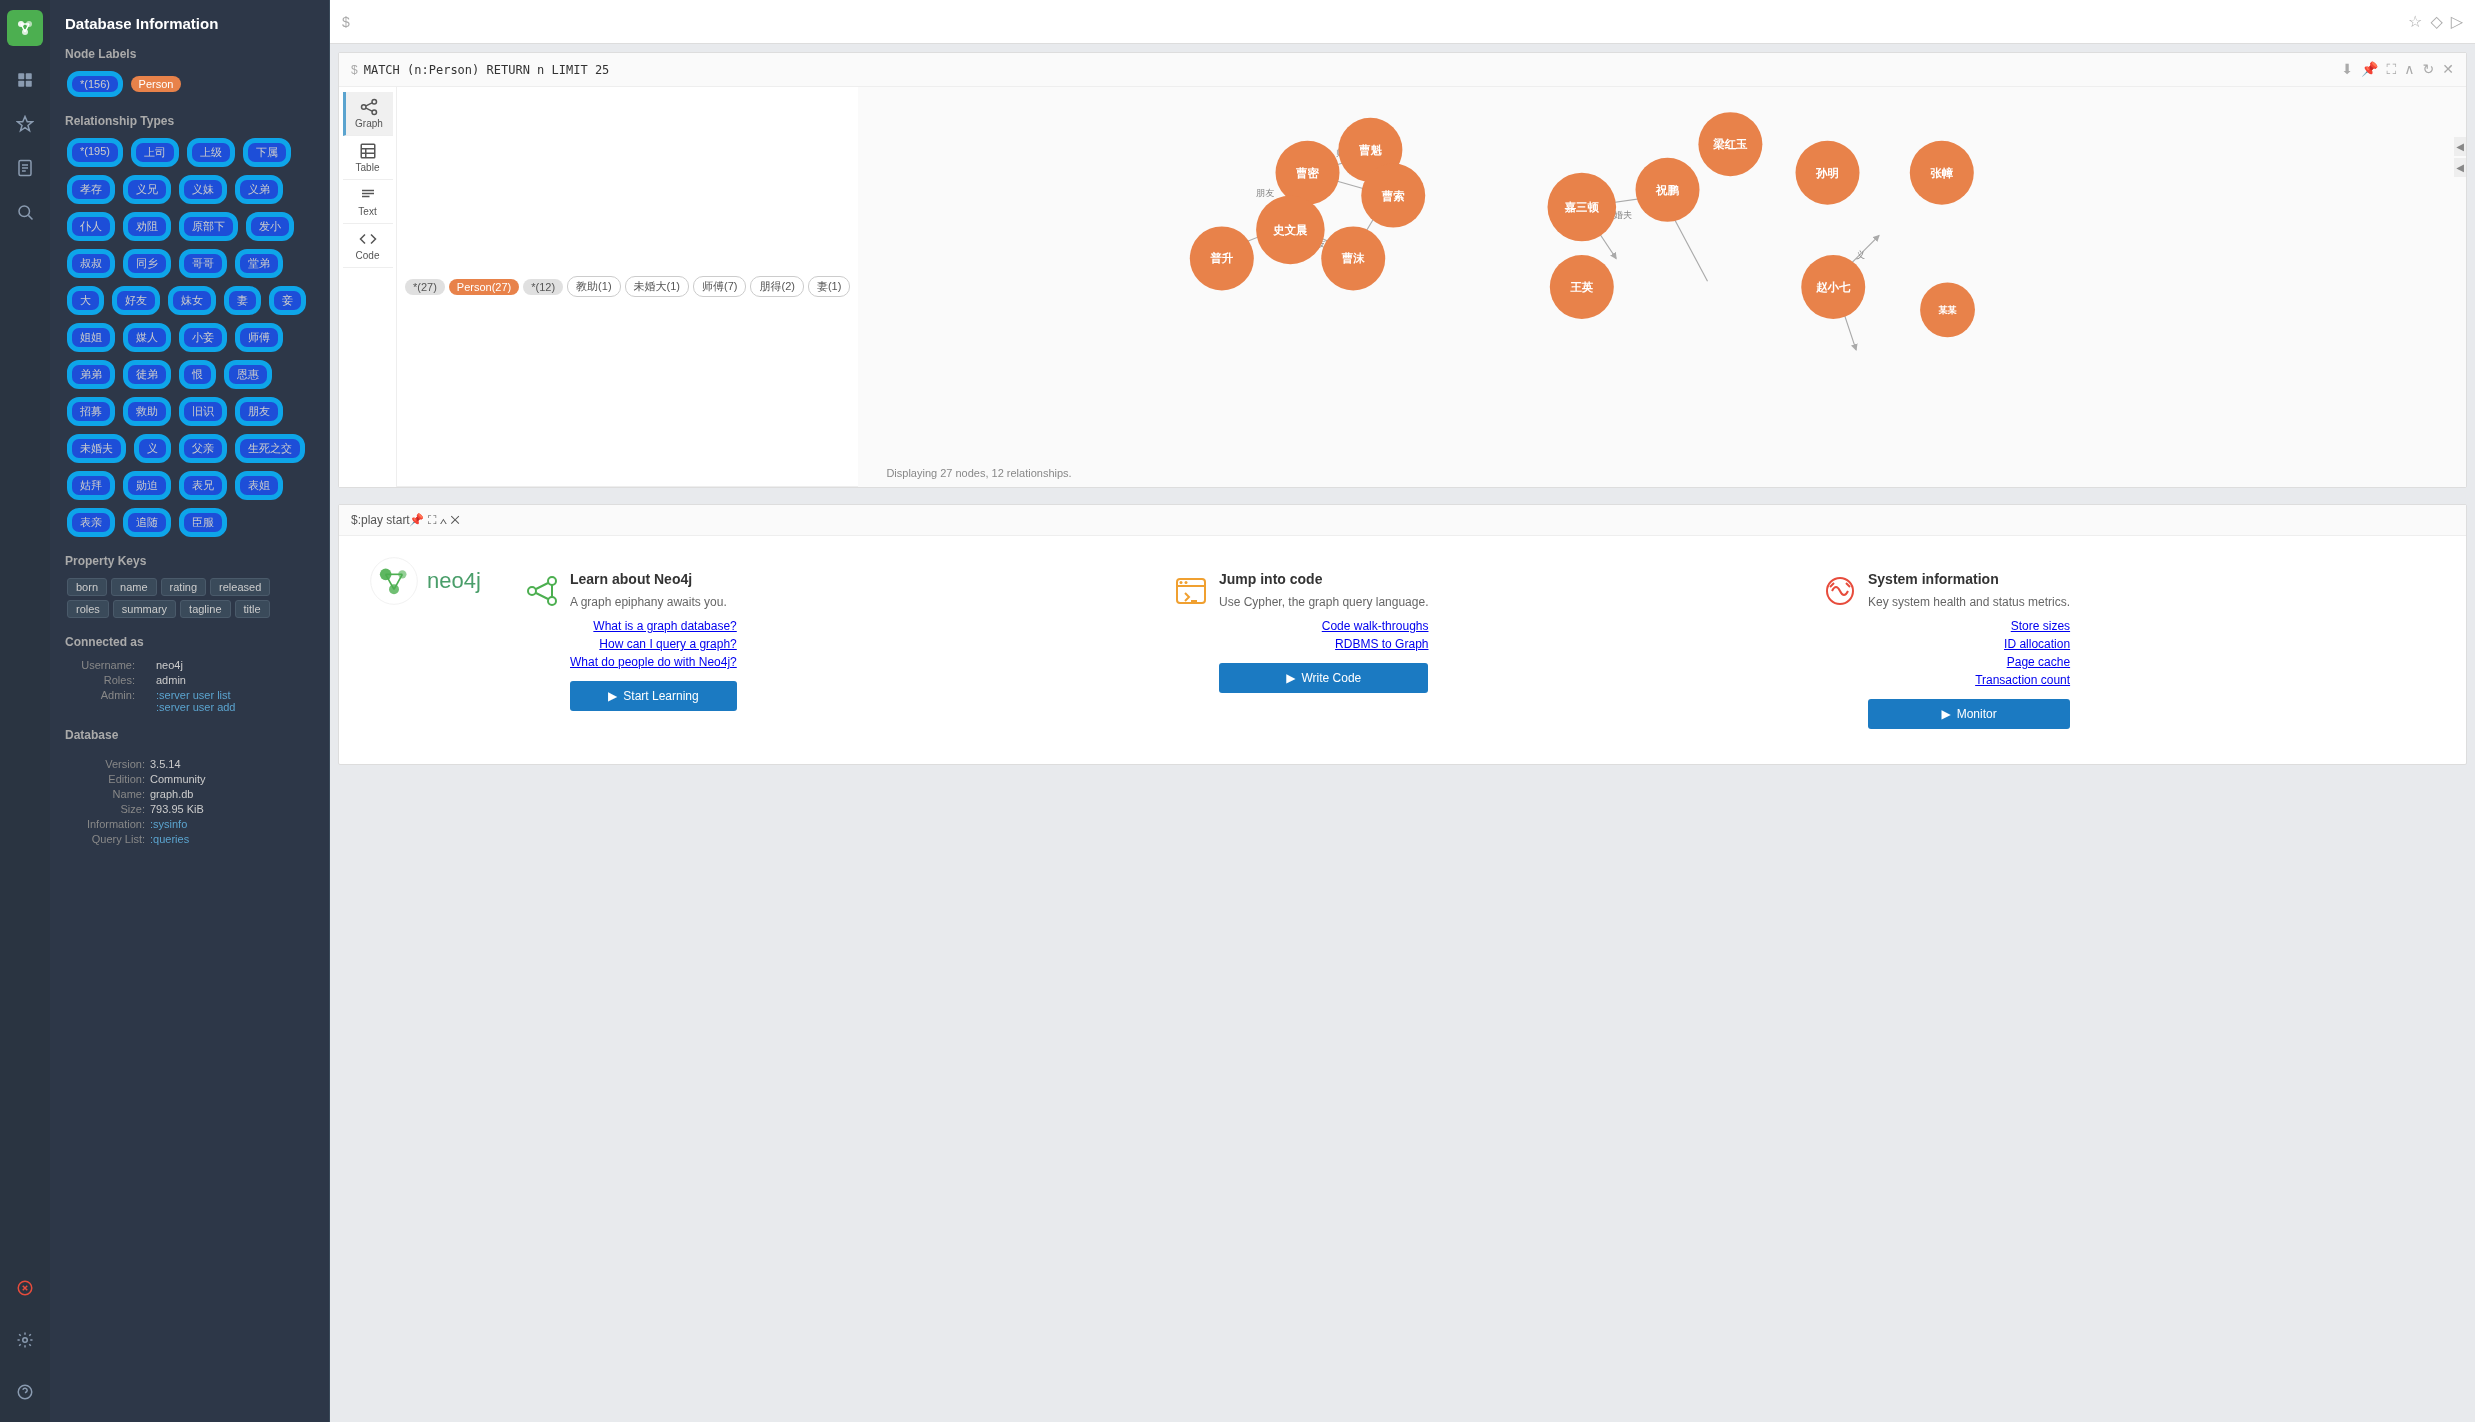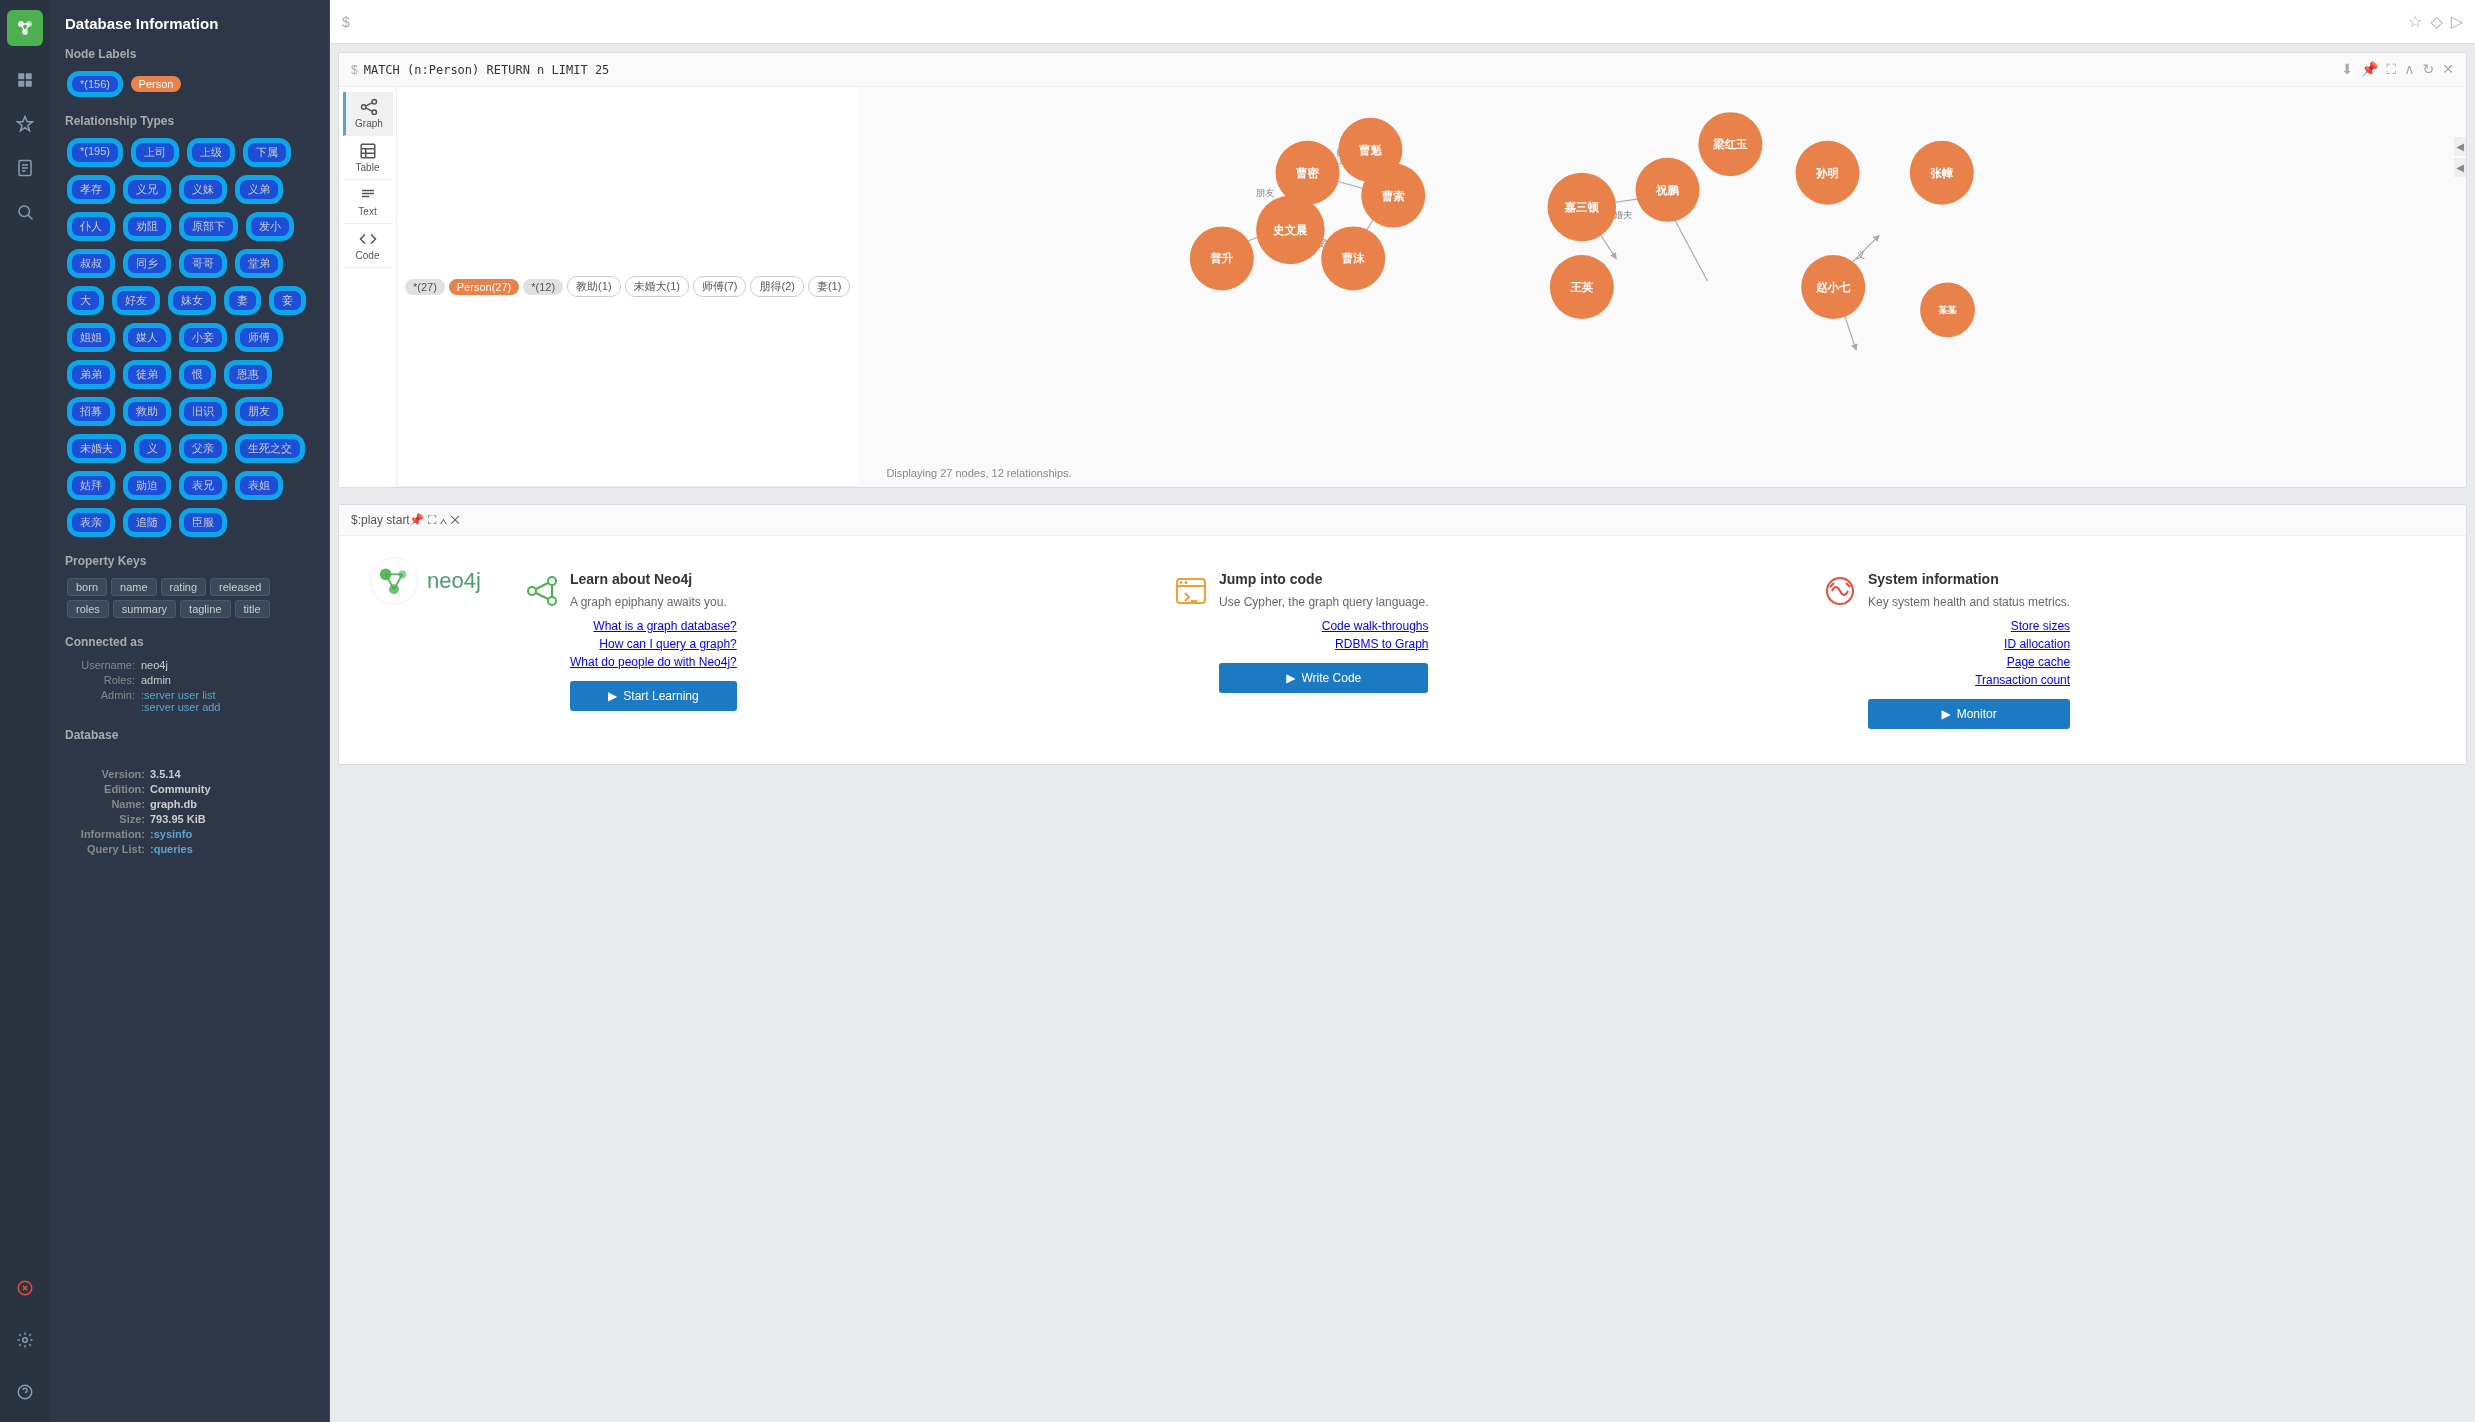--- a/index.html
+++ b/index.html
@@ -15,26 +15,26 @@
     
     .db-panel { width: 280px; background: #2d3748; color: #ccc; overflow-y: auto; padding: 15px; border-right: 1px solid #3a4a5a; }
     .db-panel h2 { color: #fff; font-size: 15px; font-weight: 600; margin-bottom: 15px; }
     .db-panel h3 { color: #aaa; font-size: 12px; font-weight: 600; margin-bottom: 8px; margin-top: 15px; text-transform: none; }
     .tag { display: inline-block; padding: 2px 8px; border-radius: 12px; font-size: 11px; margin: 2px; cursor: pointer; }
     .tag-default { background: #1d4ed8; color: #ccc; border: 5px solid #0ea5e9; }
     .tag-orange { background: #e8824a; color: #fff; }
     .prop-key { display: inline-block; padding: 2px 8px; border-radius: 3px; font-size: 11px; margin: 2px; background: #3a4a5a; color: #ccc; border: 1px solid #4a5a6a; }
 
     .connected-section { margin-top: 10px; }
-    .connected-section .row { display: flex; gap: 6px; font-size: 11px; color: #aaa; margin-bottom: 3px; }
+    .connected-section .row { display: flex; gap: 21px; font-size: 11px; color: #aaa; margin-bottom: 3px; }
     .connected-section .row .label { color: #888; min-width: 70px; text-align: right; }
     .connected-section .row .value { color: #ccc; }
     .connected-section .row a { color: #5ba4cf; text-decoration: none; }
 
-    .db-section { margin-top: 26px; font-weight: bold; }
+    .db-section { margin-top: 16px; }
     .db-section .row { display: flex; gap: 5px; font-size: 11px; color: #aaa; margin-bottom: 3px; }
     .db-section .row .label { color: #888; min-width: 80px; text-align: right; }
     .db-section .row .value { color: #ccc; }
     .db-section .row a { color: #5ba4cf; text-decoration: none; }
 
     
     .main-content { flex: 1; display: flex; flex-direction: column; background: #e8eaed; overflow: hidden; }
 
     
     .top-input-bar { background: #fff; border-bottom: 1px solid #ddd; padding: 6px 12px; display: flex; align-items: center; min-height: 44px; }

